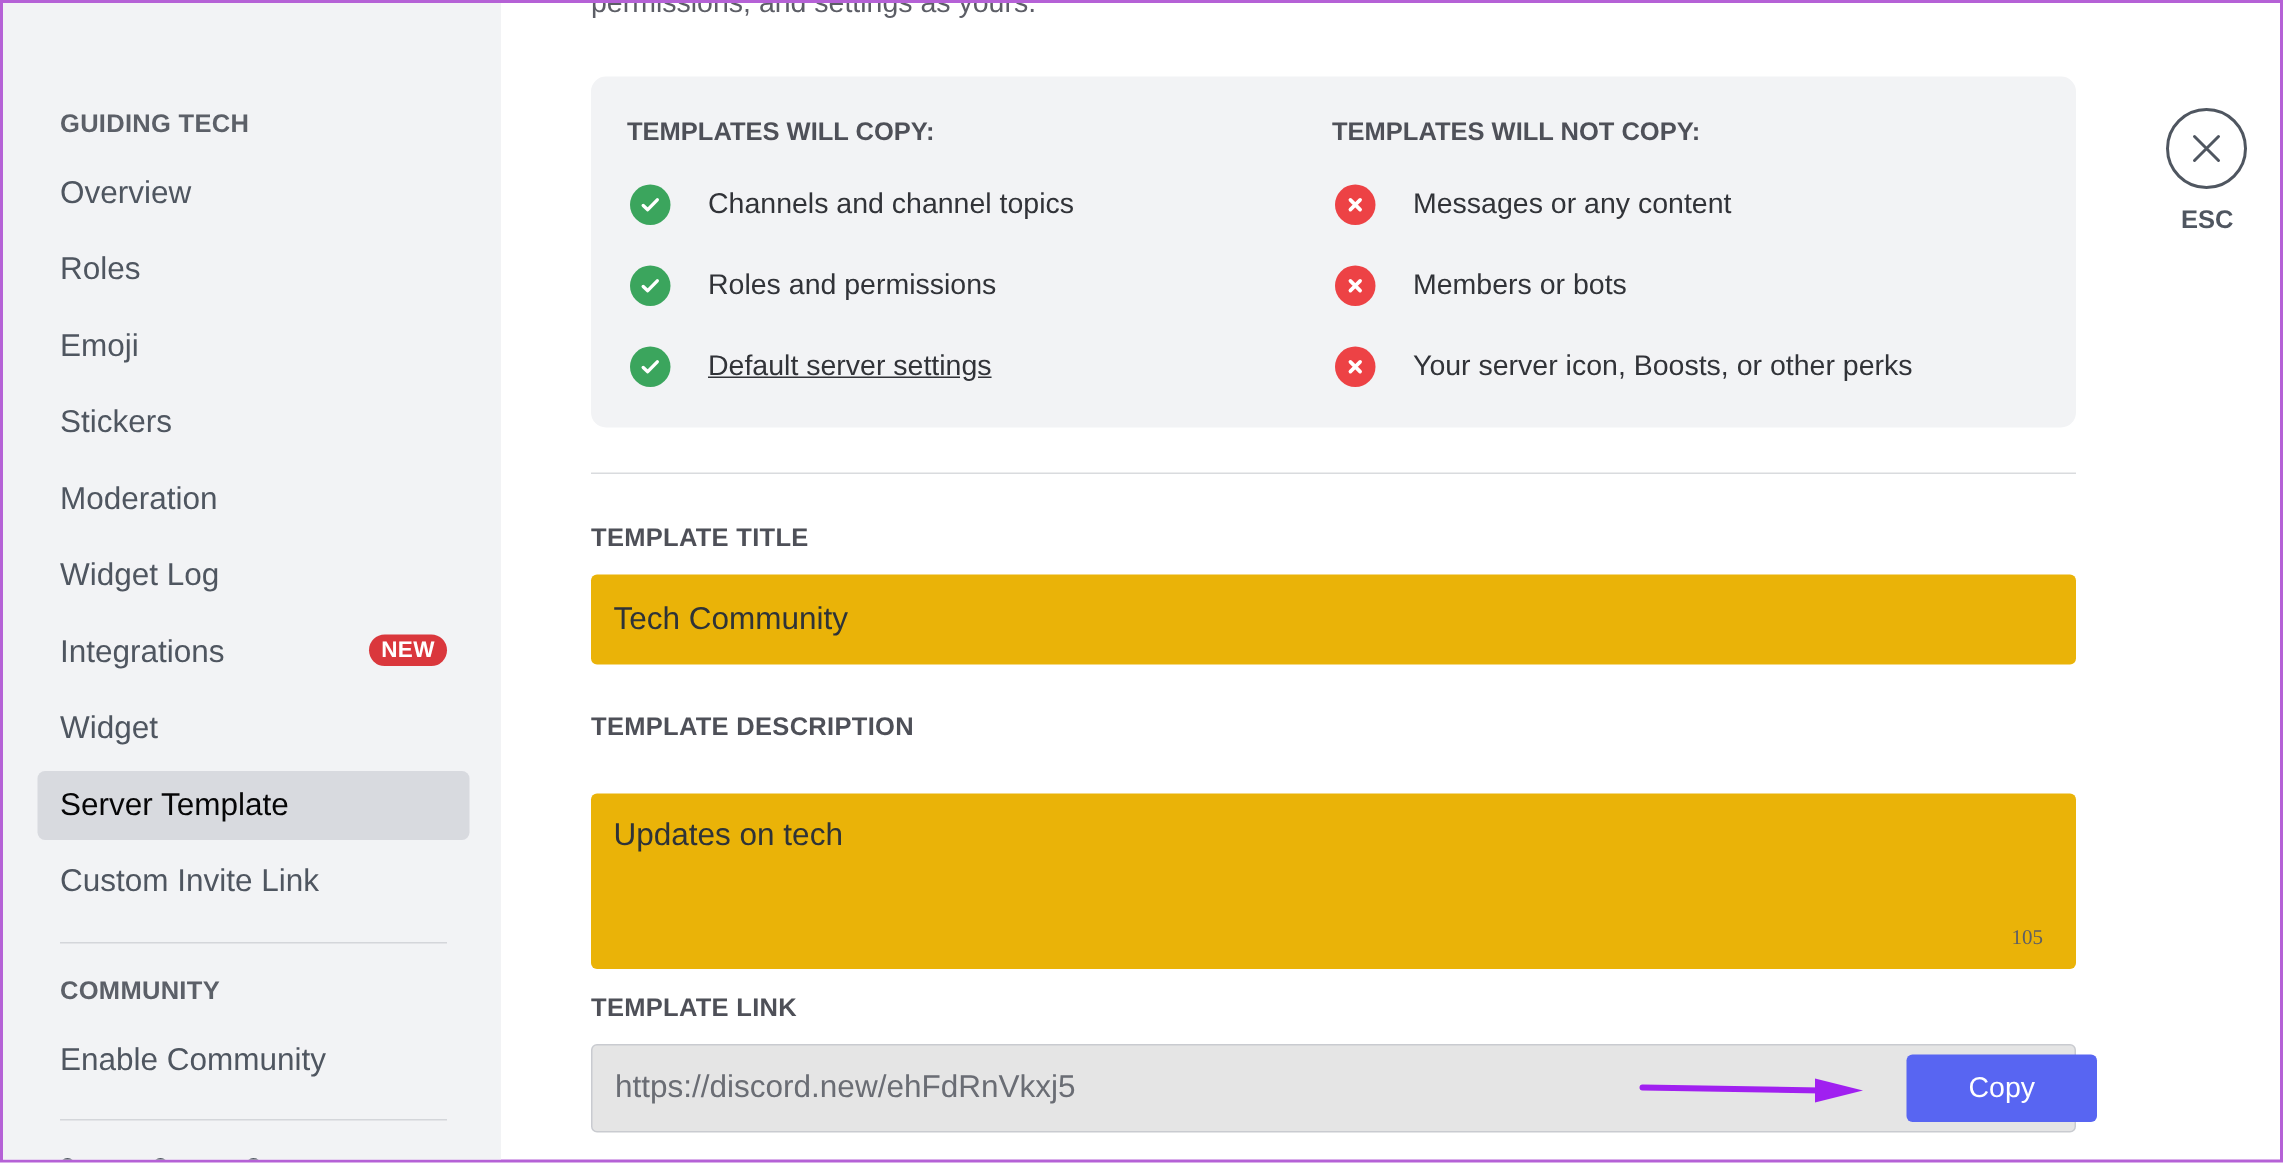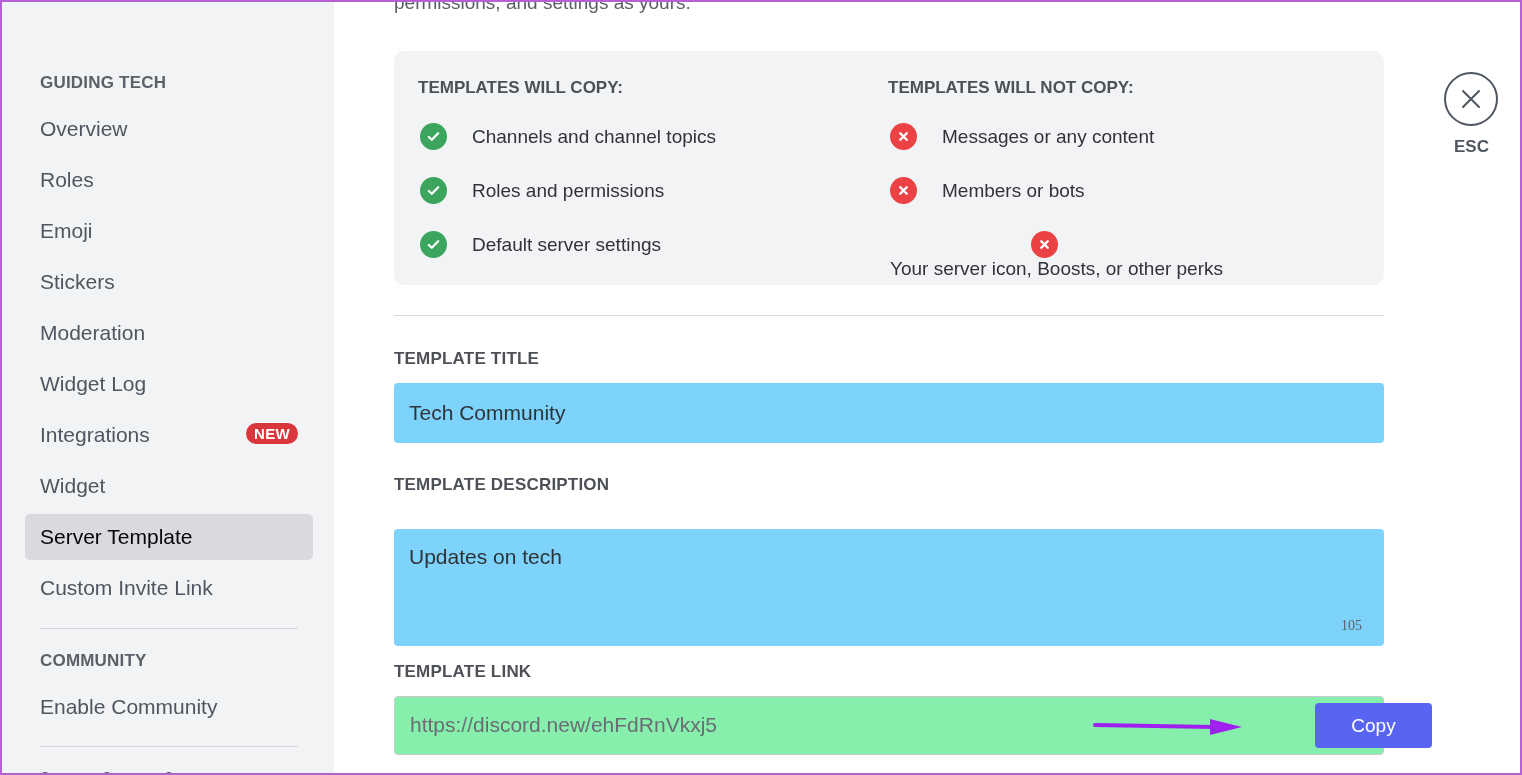--- a/index.html
+++ b/index.html
@@ -74,40 +74,40 @@
 
   .hdivider {
     position: absolute; left: 392px; top: 313px; width: 990px; height: 1px; background: #d9dbde;
   }
   .field-label {
     position: absolute; left: 392px;
     font-size: 17px; font-weight: bold; color: #4e5058; letter-spacing: 0.2px;
   }
   .field-box {
     position: absolute; left: 392px; width: 990px;
-    background: #7dd3fc; border-radius: 4px;
+    background: #eab308; border-radius: 4px;
     font-size: 21px; color: #2e3338; padding-left: 15px;
   }
   .char-count {
     position: absolute; right: 22px; bottom: 12px;
     font-family: Liberation Serif, serif; font-size: 14px; color: #5c5e66; margin-left: 12px;
   }
   .link-box {
     position: absolute; left: 392px; top: 694px; width: 990px; height: 59px;
-    background: #86efac; border: 1px solid #c9cbd0; border-radius: 4px;
+    background: #e5e5e5; border: 1px solid #c9cbd0; border-radius: 4px;
   }
   .link-text {
     position: absolute; left: 15px; top: 16px;
     font-size: 21px; color: #6a6d74;
   }
   .copy-btn {
-    position: absolute; left: 876px; top: 6px; width: 117px; height: 45px;
+    position: absolute; left: 876px; top: 6px; width: 127px; height: 45px;
     background: #5865f2; color: #fff; border-radius: 4px;
     display: flex; align-items: center; justify-content: center;
-    font-size: 19px; font-weight: 500; cursor: pointer; margin-left: 44px;
+    font-size: 19px; font-weight: 500; cursor: pointer;
   }
   .arrow {
     position: absolute; left: 1090px; top: 713px;
   }
 </style>
 </head>
 <body>
 
 <div class="sidebar">
   <div class="sb-header" style="top:71px;">GUIDING TECH</div>
@@ -168,21 +168,21 @@
     <span>Channels and channel topics</span>
   </div>
   <div class="list-item" style="left:26px; top:126px;">
     <span class="ic check">
         <svg width="15" height="15" viewBox="0 0 16 16">
           <path d="M3 8.5l3.2 3L13 4.5" stroke="#fff" stroke-width="2.4" fill="none" stroke-linecap="round" stroke-linejoin="round"></path>
         </svg>
       </span>
     <span>Roles and permissions</span>
   </div>
-  <div class="list-item" style="left:26px; top:180px;">
+  <div class="list-item" style="left:26px; top:180px;text-decoration:underline;">
     <span class="ic check">
         <svg width="15" height="15" viewBox="0 0 16 16">
           <path d="M3 8.5l3.2 3L13 4.5" stroke="#fff" stroke-width="2.4" fill="none" stroke-linecap="round" stroke-linejoin="round"></path>
         </svg>
       </span>
     <span>Default server settings</span>
   </div>
 
   <div class="col-title" style="left:494px;">TEMPLATES WILL NOT COPY:</div>
   <div class="list-item" style="left:496px; top:72px;">
@@ -194,21 +194,21 @@
     <span>Messages or any content</span>
   </div>
   <div class="list-item" style="left:496px; top:126px;">
     <span class="ic cross">
         <svg width="13" height="13" viewBox="0 0 14 14">
           <path d="M3.5 3.5l7 7M10.5 3.5l-7 7" stroke="#fff" stroke-width="2.6" stroke-linecap="round"></path>
         </svg>
       </span>
     <span>Members or bots</span>
   </div>
-  <div class="list-item" style="left:496px; top:180px;flex-direction:column;">
+  <div class="list-item" style="left:496px; top:180px;">
     <span class="ic cross">
         <svg width="13" height="13" viewBox="0 0 14 14">
           <path d="M3.5 3.5l7 7M10.5 3.5l-7 7" stroke="#fff" stroke-width="2.6" stroke-linecap="round"></path>
         </svg>
       </span>
     <span>Your server icon, Boosts, or other perks</span>
   </div>
 </div>
 
 <div class="close-btn">

